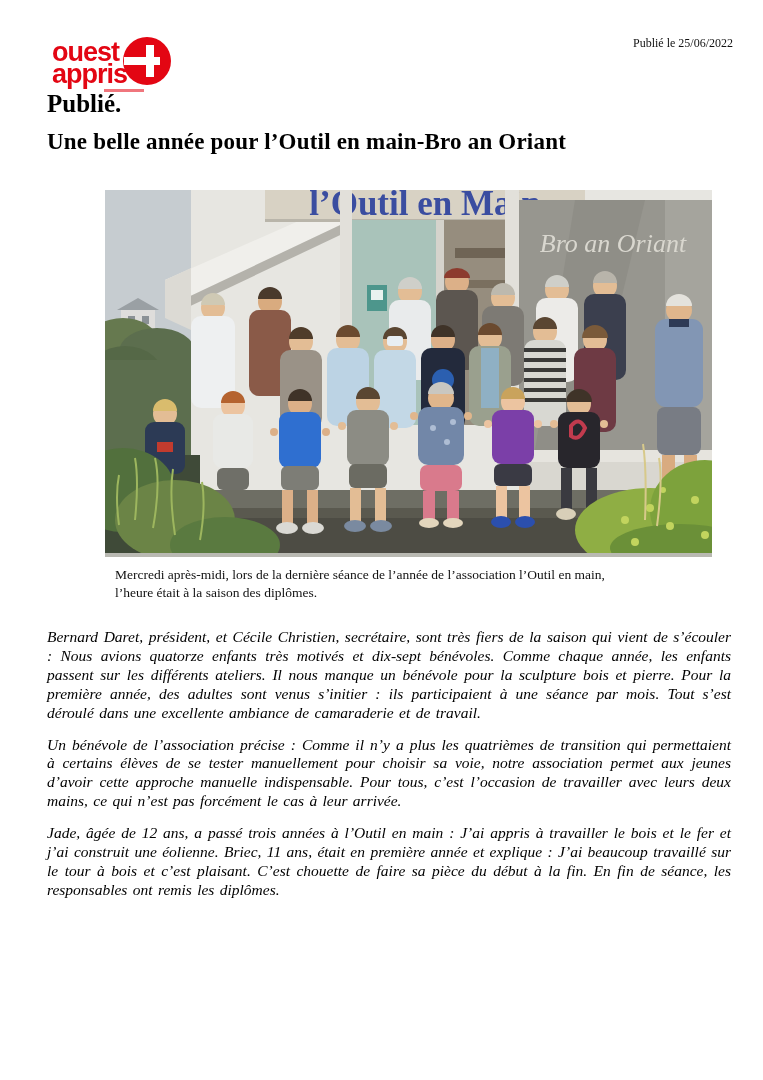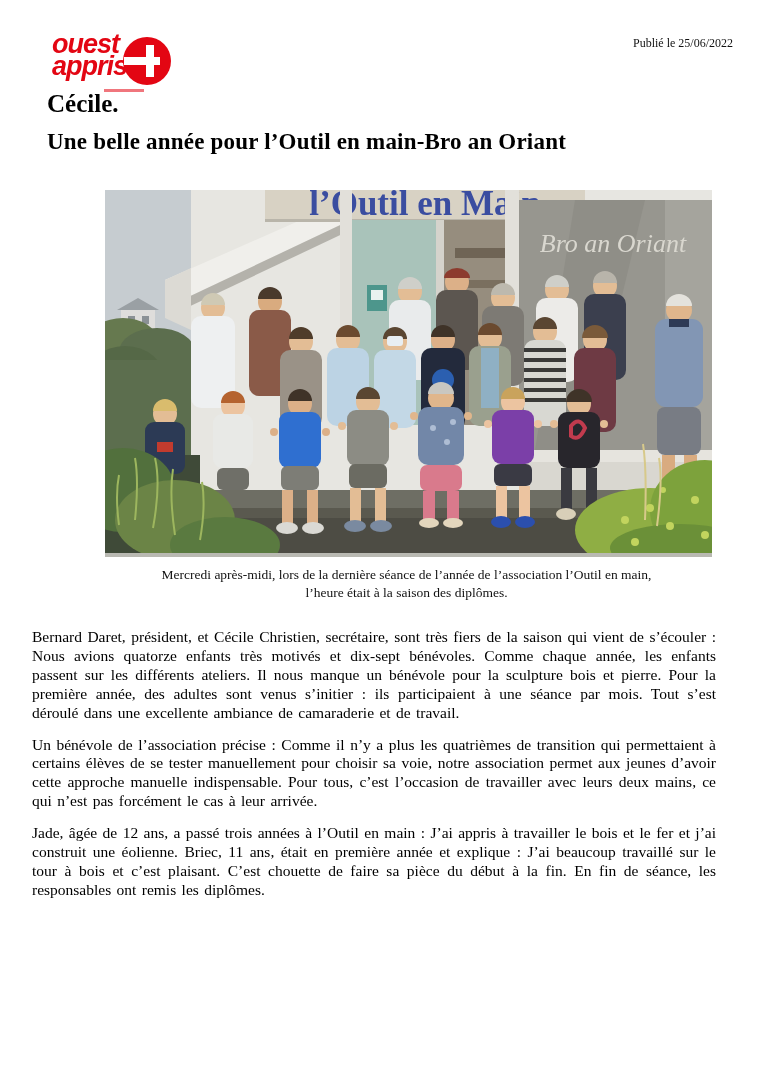--- a/index.html
+++ b/index.html
@@ -3,39 +3,39 @@
 <meta charset="utf-8">
 <style>
   html,body{margin:0;padding:0;background:#ffffff;}
   body{width:763px;height:1080px;overflow:hidden;font-family:"Liberation Serif",serif;color:#000;}
   .page{position:relative;width:763px;height:1080px;background:#fff;}
 
   
   .logo{position:absolute;left:52px;top:33px;width:130px;}
   .logo-text{font-family:"Liberation Sans",sans-serif;font-weight:700;color:#e30613;
              font-size:27px;line-height:0.82;letter-spacing:-1px;}
-  .logo-row{display:flex;align-items:flex-start;font-style:italic;}
+  .logo-row{display:flex;align-items:flex-end;}
   .logo-mark{width:48px;height:48px;margin-left:-4px;margin-top:4px;flex:0 0 auto;}
   .logo-tagline{width:40px;height:3px;background:#e30613;opacity:.55;margin:4px 0 0 52px;}
   .published{position:absolute;right:30px;top:36px;font-size:12px;color:#111;}
 
   
   .title-block{position:absolute;left:47px;top:90px;width:686px;}
   .kicker{font-size:25px;font-weight:700;line-height:1.1;}
   .headline{font-size:23px;font-weight:700;line-height:1.1;margin-top:11px;letter-spacing:.2px;}
 
   
   .photo{position:absolute;left:105px;top:190px;width:607px;height:367px;overflow:hidden;background:#c6ccd0;}
   .photo svg{display:block;}
-  .caption{position:absolute;left:103px;top:566px;width:607px;text-align:center;
+  .caption{position:absolute;left:115px;top:566px;width:607px;text-align:left;
            font-size:13.5px;line-height:18px;color:#111;}
 
   
-  .article{position:absolute;left:32px;top:628px;width:684px;font-size:15.5px;
-           line-height:1.22;text-align:justify;word-spacing:1.5px;}
+  .article{position:absolute;left:47px;top:628px;width:684px;font-size:15.5px;
+           line-height:1.22;text-align:justify;word-spacing:1.5px;font-style:italic;}
   .article p{margin:0 0 13px 0;}
 </style>
 </head>
 <body>
 
 <div class="page">
 
   <div class="logo">
     <div class="logo-row">
       <div class="logo-text">
@@ -47,21 +47,21 @@
         <path d="M0 20 H22 V8 h8 V20 h6 v8 h-6 v12 h-8 V28 H0 z" fill="#ffffff" transform="translate(1,0)"></path>
         <rect x="34" y="10" width="8" height="8" fill="#e30613"></rect>
       </svg>
     </div>
     <div class="logo-tagline"></div>
   </div>
 
   <div class="published">Publié le 25/06/2022</div>
 
   <div class="title-block">
-    <div class="kicker">Cécile.</div>
+    <div class="kicker">Publié.</div>
     <div class="headline">Une belle année pour l’Outil en main-Bro an Oriant</div>
   </div>
 
   <div class="photo">
     <svg width="607" height="367" viewBox="0 0 607 367" aria-hidden="true">
 
       <rect x="0" y="0" width="607" height="367" fill="#c6ccd0"></rect>
 
       <rect x="16" y="118" width="34" height="24" fill="#dedddb"></rect>
       <polygon points="12,120 33,108 54,120" fill="#9aa0a4"></polygon>

